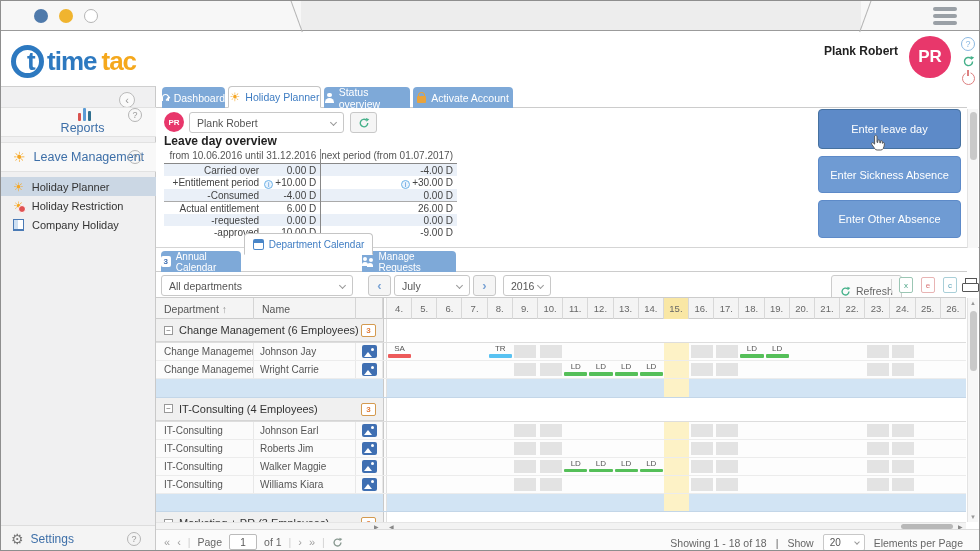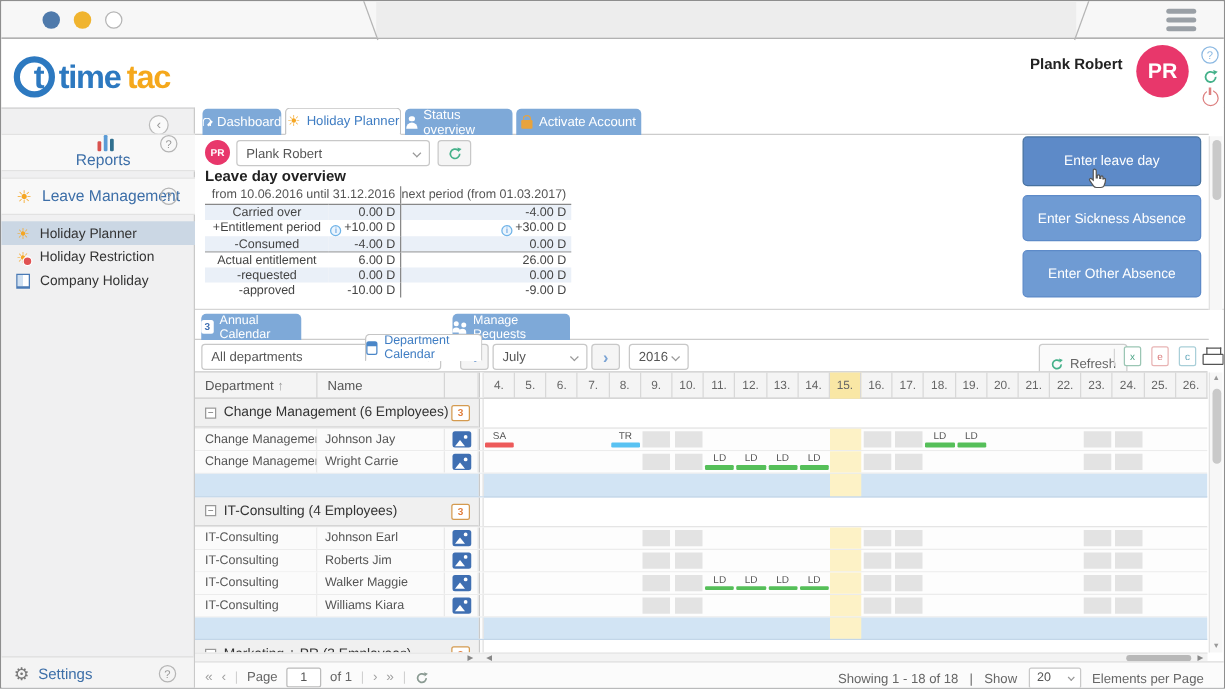--- a/index.html
+++ b/index.html
@@ -81,21 +81,21 @@
   .mainbg { position:absolute; left:155px; top:85px; width:825px; height:466px; background:#fff; }
   .panel-border { position:absolute; left:155px; top:246px; width:825px; height:1px; background:#d5d5d5; }
   .avatar-sm { position:absolute; width:20px; height:20px; border-radius:50%; background:#e8376b; color:#fff; font-size:8px; font-weight:bold; display:flex; align-items:center; justify-content:center; }
   .select { position:absolute; height:21px; border:1px solid #c8c8c8; border-radius:3px; background:#fff; font-size:10.5px; color:#555; display:flex; align-items:center; padding:0 18px 0 7px; }
   .chev { position:absolute; right:7px; top:7px; width:5px; height:5px; border-right:1.4px solid #999; border-bottom:1.4px solid #999; transform:rotate(45deg); }
   .btn-sq { position:absolute; height:21px; border:1px solid #c8c8c8; border-radius:3px; background:#f5f5f5; display:flex; align-items:center; justify-content:center; }
   .ov-title { position:absolute; left:163px; top:133px; font-size:12px; font-weight:bold; color:#222; }
   table.ov { position:absolute; left:163px; top:148px; width:293px; border-collapse:collapse; font-size:10px; color:#444; }
   table.ov th { font-weight:normal; text-align:right; color:#555; border-bottom:1px solid #888; padding:1px 4px 2px 0; white-space:nowrap; }
   table.ov td { padding:0.5px 4px 0.5px 0; text-align:right; white-space:nowrap; }
-  table.ov td.lbl { text-align:center; padding-left:4px;margin-top:24px; }
+  table.ov td.lbl { text-align:right; padding-left:4px;margin-top:24px; }
   table.ov tr.stripe td { background:#eaf0f8; }
   table.ov td.p2, table.ov th.p2 { border-left:1px solid #888; }
   table.ov tr.subtotal td { border-top:1px solid #aaa; }
   table.ov tr.total td { border-top:1px solid #666; border-bottom:1px solid #666; font-weight:bold; }
   .info-i { display:inline-flex; width:9px; height:9px; border:1px solid #6fb3e8; border-radius:50%; color:#4a90d9; background:#eaf4fd; font-size:7px; align-items:center; justify-content:center; margin-right:2px; vertical-align:-1px; font-style:normal; }
   .action-btn { position:absolute; left:817px; width:143px; border-radius:4px; color:#fff; font-size:11px; display:flex; align-items:center; justify-content:center; }
   .action-btn.primary { background:#5d8ac8; border:1px solid #46719f; }
   .action-btn.secondary { background:#6f9bd3; border:1px solid #5d8ac8; }
   .cursor-hand { position:absolute; left:868px; top:133px; z-index:9; }
 
@@ -275,21 +275,21 @@
   <div class="ov-title">Leave day overview</div>
   <table class="ov">
     <colgroup>
         <col style="width:118px">
         <col style="width:63px">
         <col style="width:112px">
       </colgroup>
     <tbody>
         <tr>
       <th colspan="2">from 10.06.2016 until 31.12.2016</th>
-      <th class="p2">next period (from 01.03.2017)</th>
+      <th class="p2">next period (from 01.07.2017)</th>
     </tr>
     <tr class="stripe">
           <td class="lbl">Carried over</td>
           <td>0.00 D</td>
           <td class="p2">-4.00 D</td>
         </tr>
     <tr>
           <td class="lbl">+Entitlement period</td>
       <td><span class="info-i">i</span><span>+10.00 D</span></td>
       <td class="p2"><span class="info-i">i</span><span>+30.00 D</span></td>
@@ -325,21 +325,21 @@
         <path d="M7 2c1-1.5 3-.8 3 1v7h1v-2c0-1.5 2.5-1.5 2.5 0v2.5h1v-1.5c0-1.4 2.2-1.4 2.2 0v2h.8c0-1 1.8-1 1.8.3 0 2.2-.5 4.5-1.5 6.4-.6 1.2-1.8 1.8-3.1 1.8h-4.5c-1.2 0-2.3-.6-3-1.6l-3.8-5.6c-.8-1.2.8-2.6 1.9-1.6l1.7 1.5V3.3z" fill="#fff" stroke="#555" stroke-width="1.2"></path>
       </svg>
   </div>
   <div class="panel-border"></div>
 
   <div class="tabline" style="top:270px;"></div>
   <div class="tab" style="left:160px; top:250px; width:80px; font-size:10px;">
     <span class="cal3tab">3</span>
     <span>Annual Calendar</span>
   </div>
-  <div class="tab active" style="left:243px; top:266px; width:94px; height:22px; font-size:10px;margin-left:48px;">
+  <div class="tab active" style="left:243px; top:232px; width:129px; height:22px; font-size:10px;">
     <span class="calblue"></span>
     <span>Department Calendar</span>
   </div>
   <div class="tab" style="left:361px; top:250px; width:94px; font-size:10px;">
     <span class="people2"></span>
     <span>Manage Requests</span>
   </div>
 
   <div class="select" style="left:160px; top:274px; width:192px;">
     <span>All departments</span>

